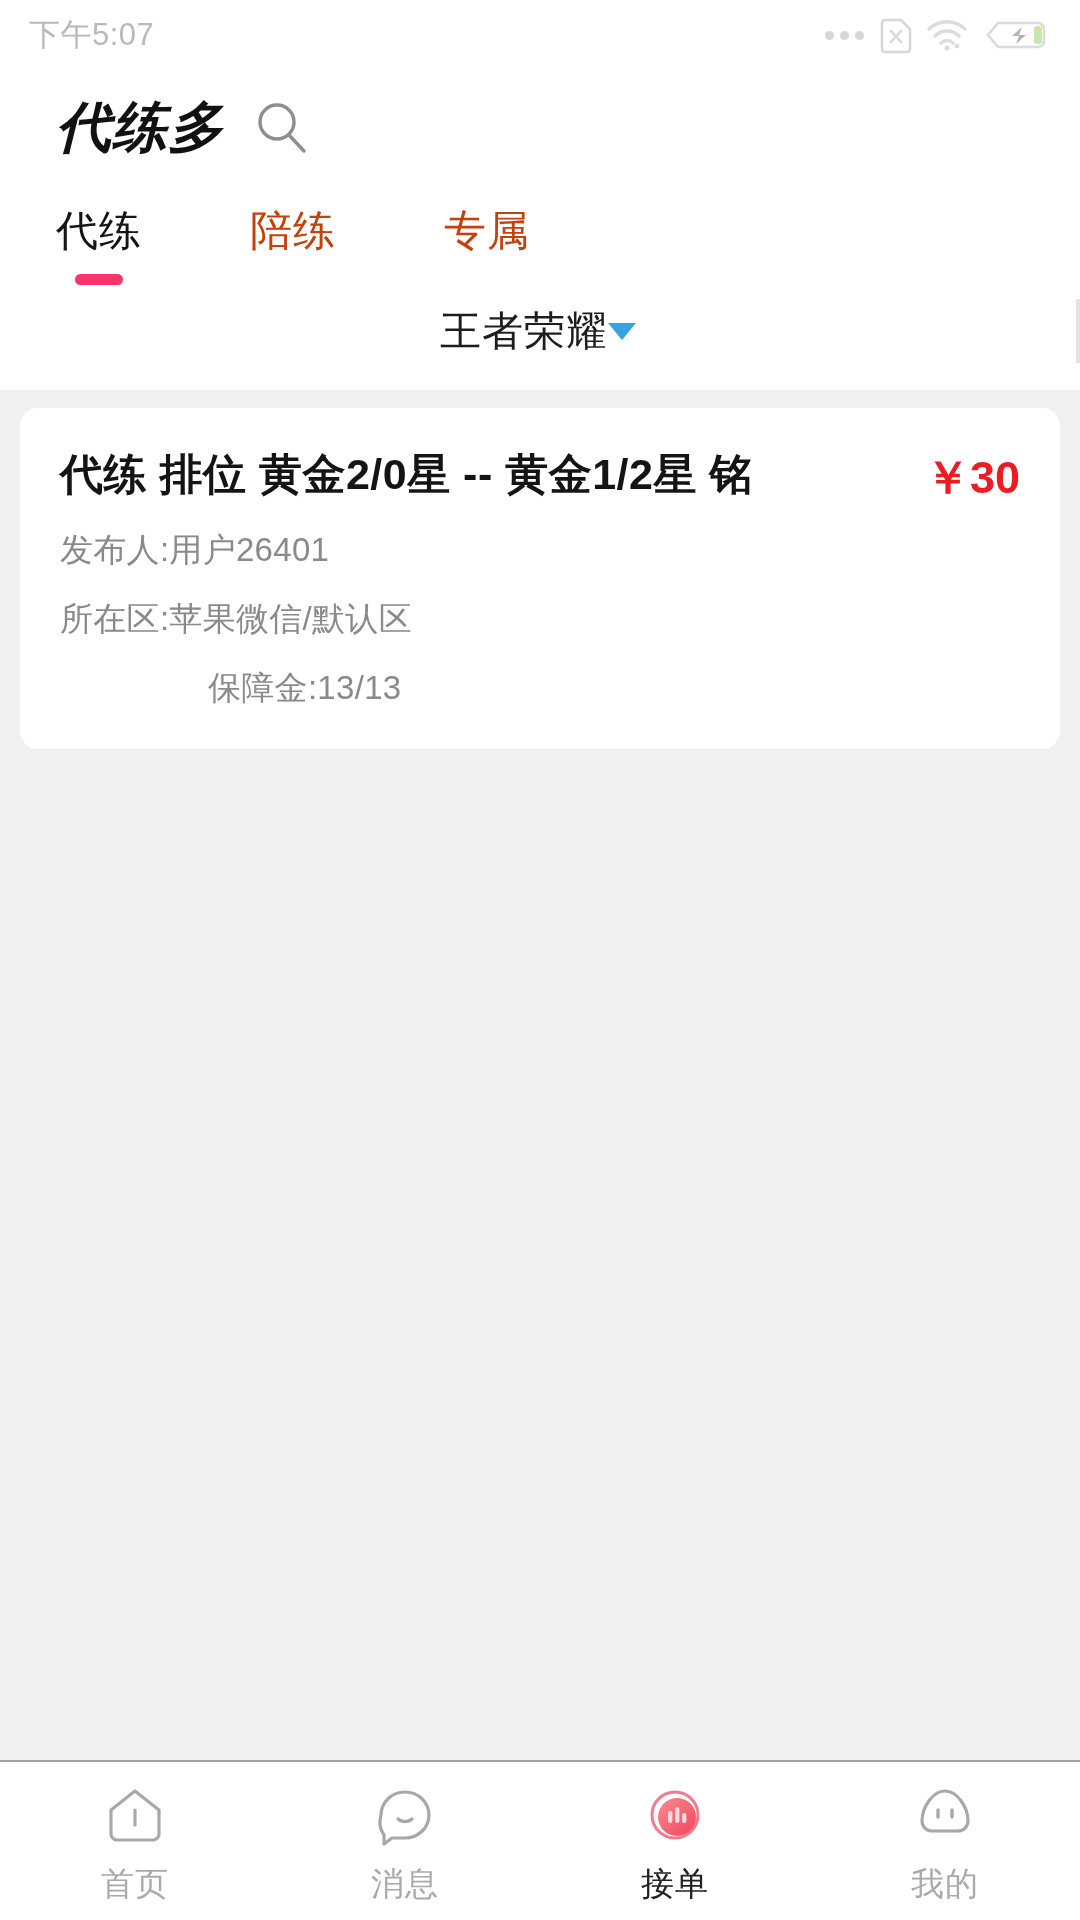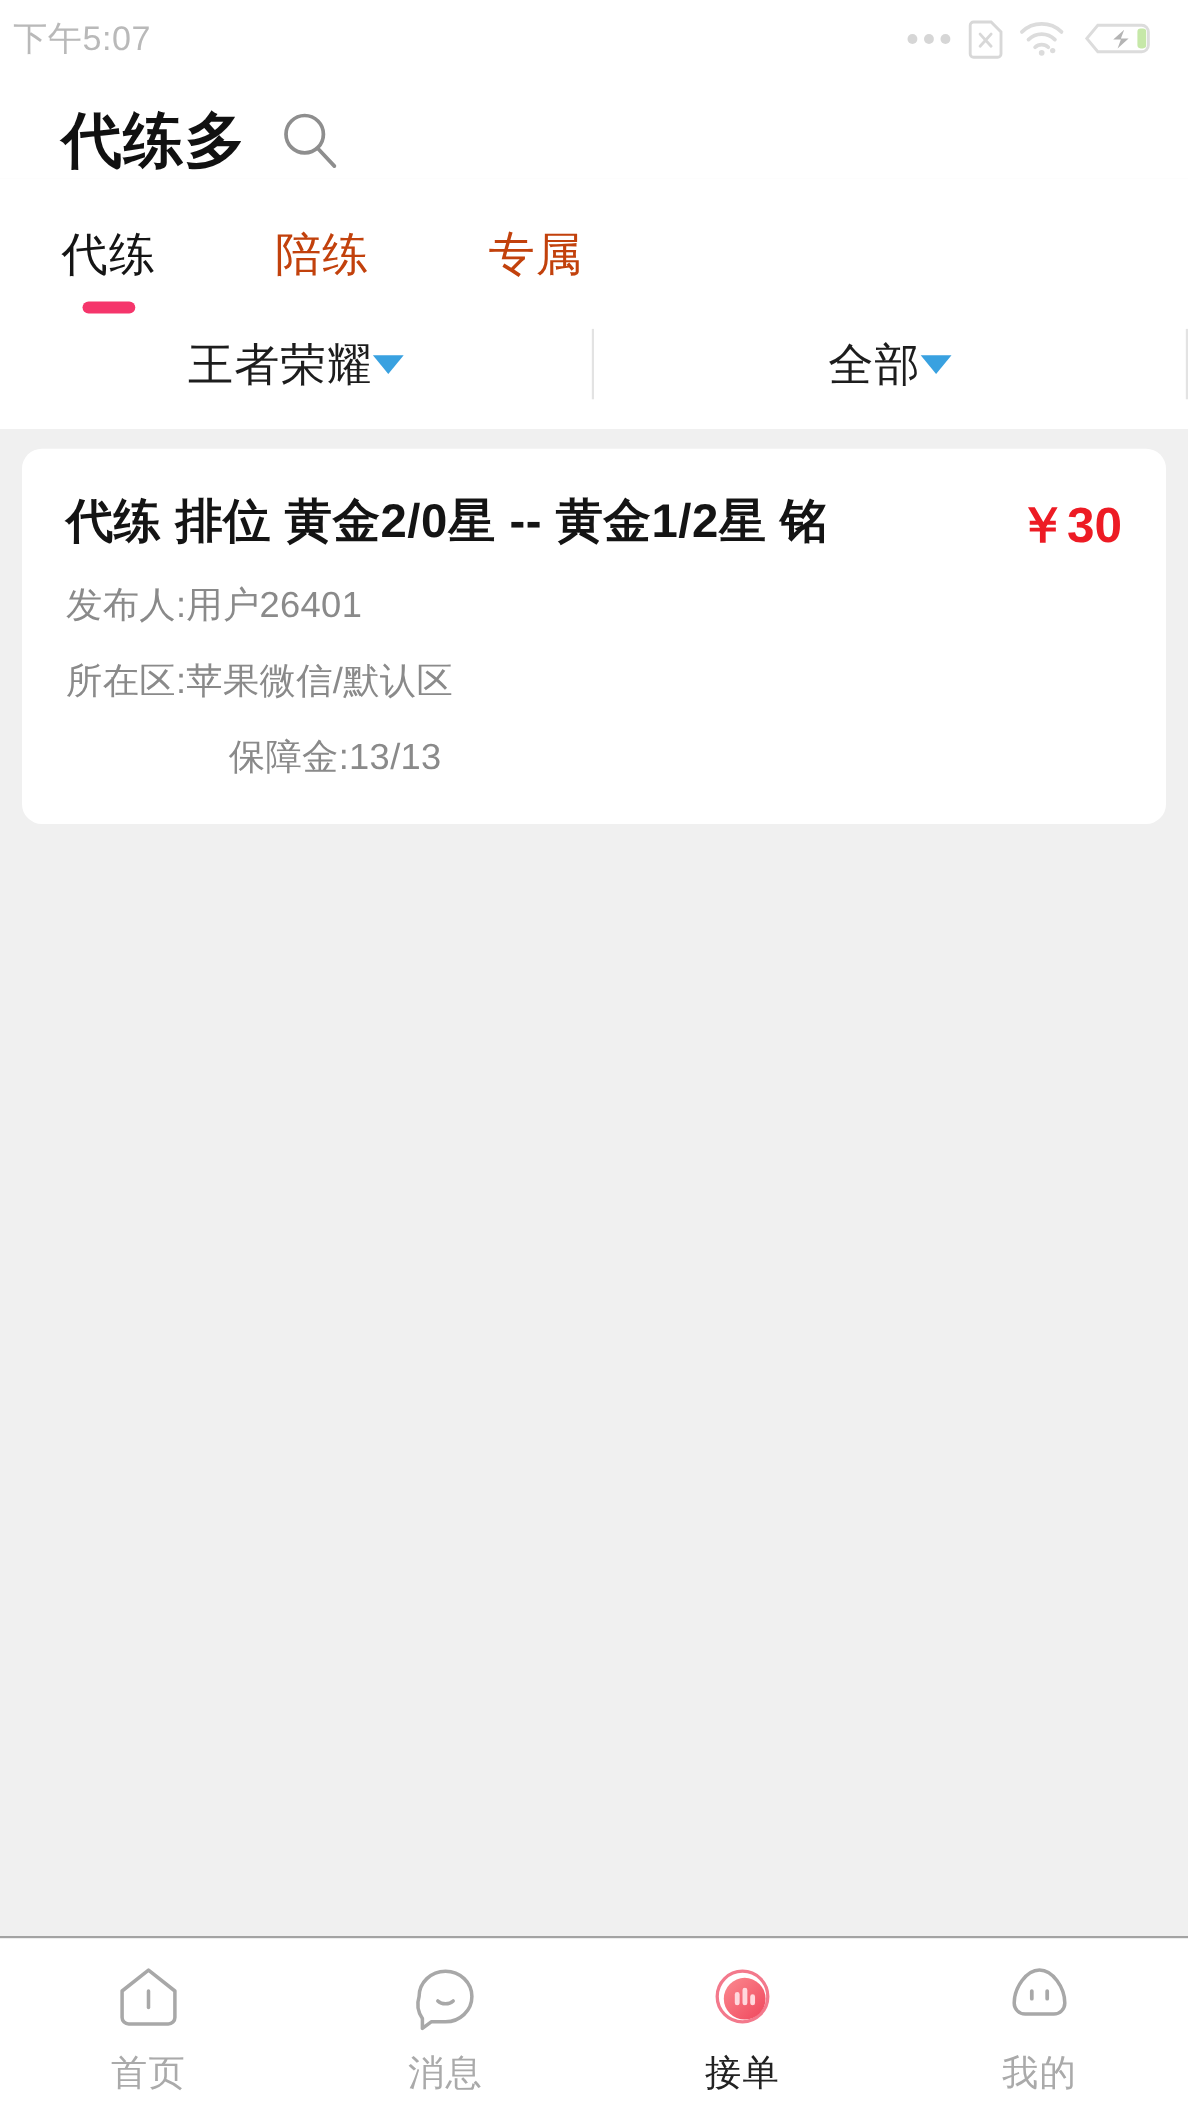--- a/index.html
+++ b/index.html
@@ -15,39 +15,40 @@
     background:#f0f0f0;
     overflow:hidden;
     display:flex; flex-direction:column;
   }
 
   
   .statusbar {
     height:70px;
     background:#ffffff;
     display:flex; align-items:center; justify-content:space-between;
-    padding:0 34px 0 12px;
+    padding:0 34px 0 29px;
     flex:none;
   }
   .status-time {
     font-size:31px; color:#b9b9b9; letter-spacing:.5px;
   }
   .status-icons { display:flex; align-items:center; gap:16px; }
   .dots { display:flex; gap:6px; align-items:center; }
   .dots i { width:9px; height:9px; border-radius:50%; background:#d6d6d6; display:block; }
   .sim { position:relative; width:30px; height:34px; }
   .sim svg, .wifi svg, .batt svg { display:block; }
 
   
   .header {
     background:#ffffff;
     padding:22px 0 0 56px;
     display:flex; align-items:center; gap:28px;
     flex:none;
     height:92px;
+    font-style:italic;
   }
   .app-title {
     font-size:55px; font-weight:bold; color:#111111;
     letter-spacing:1px; line-height:1;
   }
   .search-icon { width:58px; height:58px; display:block; }
 
   
   .tabs {
     background:#ffffff;
@@ -201,24 +202,20 @@
 
     </div>
   </div>
 
   <div class="filters">
     <div class="filter">
       <span class="filter-label">王者荣耀</span>
       <span class="caret"></span>
     </div>
     <div class="divider"></div>
-    <div class="filter">
-      <span class="filter-label">全部</span>
-      <span class="caret"></span>
-    </div>
     <div class="divider"></div>
   </div>
 
   <div class="list">
     <div class="card">
       <div class="card-top">
         <div class="card-title">代练 排位 黄金2/0星 -- 黄金1/2星 铭</div>
         <div class="card-price">￥30</div>
       </div>
       <div class="card-line">发布人:用户26401</div>

